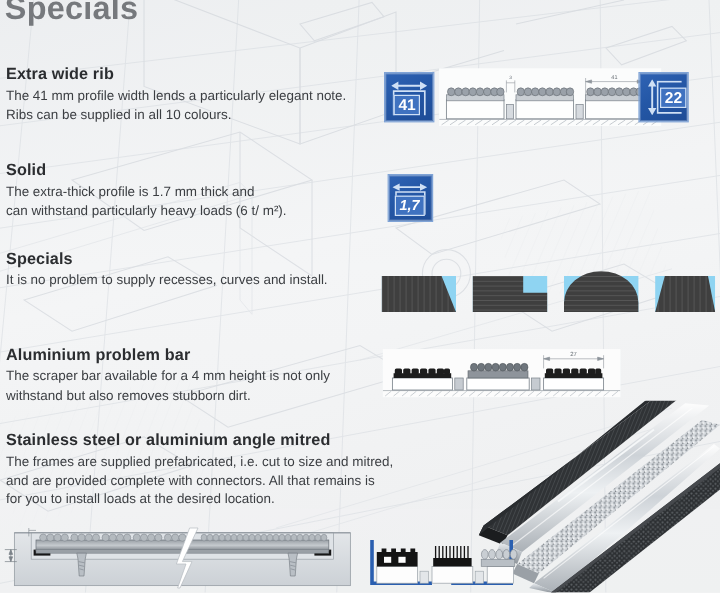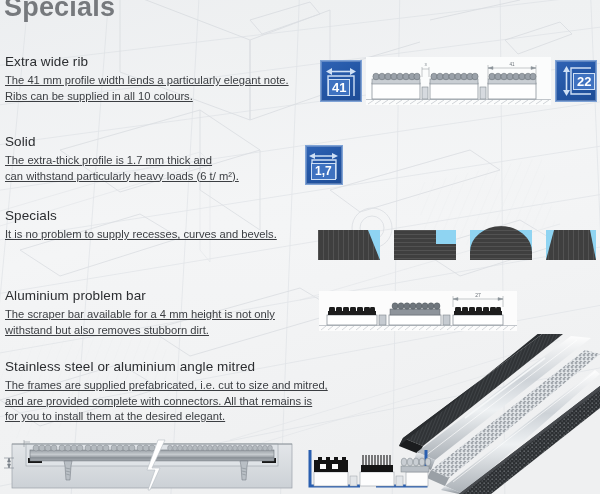--- a/index.html
+++ b/index.html
@@ -21,25 +21,25 @@
   
   .page-title{
     position:absolute;left:4px;top:-8px;
     font-size:27px;font-weight:bold;color:#76797d;
     letter-spacing:.2px;
   }
   
   .sec{position:absolute;left:5px;}
   .sec h2{
     margin:0 0 4px 0;
-    font-size:13.5px;font-weight:normal;color:#2b2d30;
+    font-size:13.5px;font-weight:bold;color:#2b2d30;
     letter-spacing:.1px;
   }
   .sec p{
-    margin:0;font-size:11.2px;line-height:15.5px;color:#3b3e42;text-decoration:underline;
+    margin:0;font-size:11.2px;line-height:15.5px;color:#3b3e42;
   }
   
   .badge{
     position:absolute;
     background:linear-gradient(150deg,#2f63b4 0%,#2457a6 45%,#1e4c96 100%);
     border:1px solid #7fa3d6;
     display:flex;align-items:center;justify-content:center;
     box-shadow:0 0 0 1px rgba(255,255,255,.25) inset;
   }
   .badge .inner{
@@ -240,21 +240,21 @@
         <line x1="122" y1="11" x2="170" y2="11"></line>
         <line x1="122" y1="8" x2="122" y2="22"></line>
           <line x1="170" y1="8" x2="170" y2="22"></line>
         <polygon points="122,11 127,9.6 127,12.4" fill="#8d949b"></polygon>
         <polygon points="170,11 165,9.6 165,12.4" fill="#8d949b"></polygon>
       </g>
       <text x="146" y="8.5" font-size="4.6" fill="#6b7278" text-anchor="middle" font-family="Liberation Sans, sans-serif">41</text>
     </svg>
   </div>
 
-  <div class="badge" style="left:555px;top:60px;width:40px;height:40px;">
+  <div class="badge" style="left:532px;top:60px;width:40px;height:40px;">
     <div class="inner">
       <svg class="arrow" style="left:4px;top:5px" width="13" height="30" viewBox="0 0 13 30">
         <line x1="6.5" y1="4" x2="6.5" y2="26" stroke="#cfe0f5" stroke-width="1.6"></line>
         <polygon points="6.5,0 3,6 10,6" fill="#cfe0f5"></polygon>
         <polygon points="6.5,30 3,24 10,24" fill="#cfe0f5"></polygon>
       </svg>
       <svg style="position:absolute;left:14px;top:6px" width="22" height="28" viewBox="0 0 22 28">
         <path d="M21 1 L1 1 L1 27 L21 27" fill="none" stroke="#cfe0f5" stroke-width="1.4"></path>
       </svg>
       <div class="num" style="left:17px;top:12px">22</div>
@@ -262,38 +262,38 @@
   </div>
 
   <div class="sec" style="top:134px">
     <h2>Solid</h2>
     <p>
       <span>The extra-thick profile is 1.7 mm thick and</span><br>
       <span>can withstand particularly heavy loads (6 t/ m²).</span>
     </p>
   </div>
 
-  <div class="badge" style="left:305px;top:145px;width:36px;height:38px;">
+  <div class="badge" style="left:323px;top:145px;width:36px;height:38px;font-style:italic;">
     <div class="inner">
       <svg class="arrow" style="left:3px;top:4px" width="29" height="12" viewBox="0 0 29 12">
         <line x1="4" y1="6" x2="25" y2="6" stroke="#cfe0f5" stroke-width="1.5"></line>
         <polygon points="0,6 6,3 6,9" fill="#cfe0f5"></polygon>
         <polygon points="29,6 23,3 23,9" fill="#cfe0f5"></polygon>
       </svg>
       <svg style="position:absolute;left:5px;top:13px" width="26" height="21" viewBox="0 0 26 21">
         <path d="M1 20 L1 1 L25 1 L25 20" fill="none" stroke="#cfe0f5" stroke-width="1.3"></path>
       </svg>
       <div class="num" style="left:5px;top:17px;font-size:12px">1,7</div>
     </div>
   </div>
 
   <div class="sec" style="top:208px">
     <h2>Specials</h2>
     <p>
-      <span>It is no problem to supply recesses, curves and bevels.</span>
+      <span>It is no problem to supply recesses, curves and install.</span>
     </p>
   </div>
 
   <div class="shape-row" style="left:318px;top:222px;width:278px;height:44px;">
     <svg width="278" height="44" viewBox="0 0 278 44">
       <defs>
         <pattern id="ribv" width="5" height="4" patternUnits="userSpaceOnUse">
           <rect width="5" height="4" fill="#3f3f3f"></rect>
           <line x1="0" y1="0" x2="0" y2="4" stroke="#6d6d6d" stroke-width="0.8"></line>
         </pattern>
@@ -422,21 +422,21 @@
       </g>
       <text x="159" y="5.5" font-size="5" fill="#6b7278" text-anchor="middle" font-family="Liberation Sans, sans-serif">27</text>
     </svg>
   </div>
 
   <div class="sec" style="top:359px">
     <h2>Stainless steel or aluminium angle mitred</h2>
     <p>
       <span>The frames are supplied prefabricated, i.e. cut to size and mitred,</span><br>
       <span>and are provided complete with connectors.  All that remains is</span><br>
-      <span>for you to install them at the desired elegant.</span>
+      <span>for you to install loads at the desired location.</span>
     </p>
   </div>
 
   <div class="illu clear" style="left:395px;top:334px;width:205px;height:160px;">
     <svg width="205" height="160" viewBox="0 0 205 160">
       <defs>
         <linearGradient id="alu" x1="0" y1="0" x2="0" y2="1">
           <stop offset="0%" stop-color="#fdfdfd"></stop>
             <stop offset="35%" stop-color="#cdd2d7"></stop>
           <stop offset="60%" stop-color="#eef1f3"></stop>

